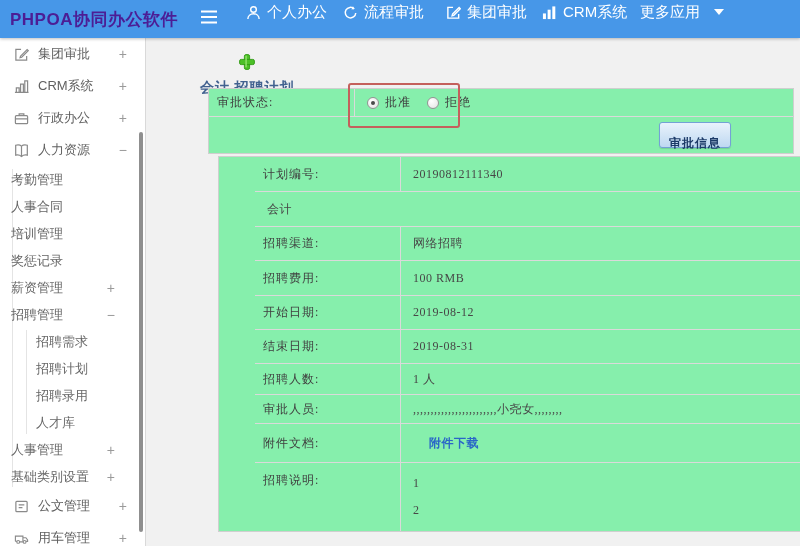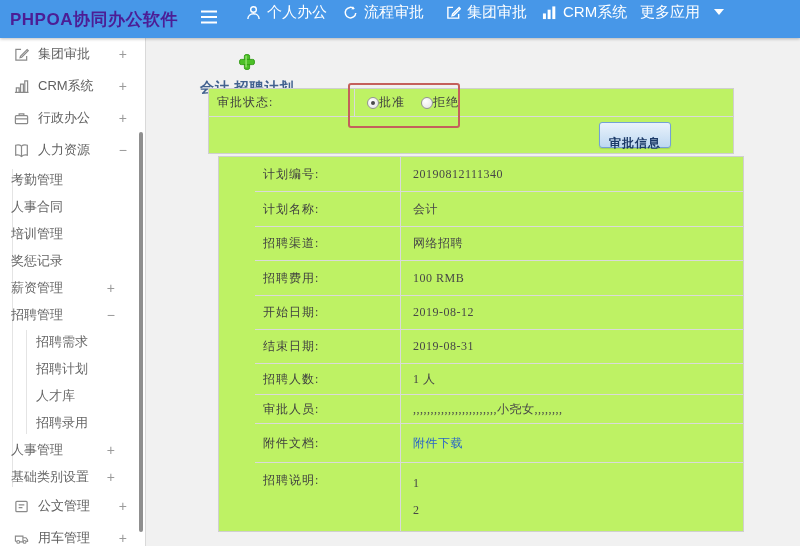--- a/index.html
+++ b/index.html
@@ -37,46 +37,46 @@
   .sb-sub { position:relative; height:27px; display:flex; align-items:center; padding-left:11px; font-size:13px; color:#666; cursor:pointer; }
   .sb-sub .sb-expand { right:30px; }
   .sb-subgroup { position:relative; }
   .sb-subgroup::before { content:''; position:absolute; left:26px; top:2px; bottom:2px; width:1px; background:#e4e4e4; }
   .sb-subsub { height:27px; display:flex; align-items:center; padding-left:36px; font-size:13px; color:#666; cursor:pointer; }
   .sb-scrollthumb { position:absolute; left:139px; top:94px; width:4px; height:400px; background:#8f8f8f; border-radius:2px; cursor:grab; }
   
   .content { position:absolute; left:146px; top:38px; width:654px; height:508px; background:#f1f1f1; }
   .title-row { position:absolute; left:54px; top:16px; display:flex; align-items:center; gap:9px;flex-direction:column; }
   .page-title { font-family:"Liberation Serif", serif; font-size:14px; font-weight:bold; color:#41618f; letter-spacing:1px; }
-  .tbl { position:absolute; background:#bef264; border:1px solid #cfcfcf; width:526px; font-family:"Liberation Serif", serif; }
+  .tbl { position:absolute; background:#86efac; border:1px solid #cfcfcf; width:586px; font-family:"Liberation Serif", serif; }
   .tbl .row { display:flex; border-bottom:1px solid #dadada; }
   .tbl .row:last-child { border-bottom:none; }
   .cell-label {
     width:146px; flex:none; border-right:1px solid #dadada;
     display:flex; align-items:center; padding-left:8px;
     font-size:12px; color:#3f3f3f; letter-spacing:1px;
   }
   .cell-value { flex:1; display:flex; align-items:center; padding-left:12px; font-size:12px; color:#474747; letter-spacing:.5px; }
   .tbl1 { left:62px; top:50px; }
   .tbl1 .row1 { height:28px; }
   .tbl1 .row2 { height:36px; display:flex; align-items:center; justify-content:flex-end; padding-right:62px; }
   .tbl2 { left:72px; top:118px;padding-left:36px; }
   .radio-group { display:flex; align-items:center; gap:16px; }
-  .radio-opt { display:flex; align-items:center; cursor:pointer; }
+  .radio-opt { display:flex; align-items:center; gap:6px; cursor:pointer; }
   .radio { width:12px; height:12px; border-radius:50%; border:1px solid #949494; background:radial-gradient(circle at 35% 30%, #ffffff, #e2e2e2); position:relative; flex:none; }
   .radio.checked::after { content:''; position:absolute; left:3px; top:3px; width:4px; height:4px; border-radius:50%; background:#4a4a4a; }
   .radio-label { font-size:12px; color:#3f3f3f; letter-spacing:1px; }
   .red-box { position:absolute; left:202px; top:45px; width:112px; height:45px; border:2px solid #c4605c; border-radius:3px; z-index:6; pointer-events:none; }
   .approve-btn {
     height:22px; padding:12px 9px; font-family:"Liberation Serif", serif; font-size:12px; font-weight:bold;
     color:#1c3a68; letter-spacing:1px; cursor:pointer;
     background:linear-gradient(#e9f2fc, #bed8f1); border:1px solid #74a1d6; border-radius:3px;
     box-shadow:0 1px 1px rgba(0,0,0,.12);
   }
-  .link { color:#2a66c8; font-weight:normal; cursor:pointer; text-decoration:none; }
+  .link { color:#2a66c8; font-weight:bold; cursor:pointer; text-decoration:none;margin-left:16px; }
   .multiline { flex-direction:column; align-items:flex-start !important; justify-content:center; gap:12px; }
   .vtop { align-items:flex-start !important; padding-top:9px; }
 </style>
 </head>
 <body>
 
 <div class="topbar">
   <div class="logo">PHPOA协同办公软件</div>
   <div class="nav-burger">
     <span>
@@ -199,24 +199,24 @@
       <span class="sb-expand">−</span>
     </div>
     <div class="sb-subgroup">
       <div class="sb-subsub">
         <span>招聘需求</span>
       </div>
       <div class="sb-subsub">
         <span>招聘计划</span>
       </div>
       <div class="sb-subsub">
+        <span>招聘录用</span>
+      </div>
+      <div class="sb-subsub">
         <span>人才库</span>
-      </div>
-      <div class="sb-subsub">
-        <span>招聘录用</span>
       </div>
     </div>
     <div class="sb-sub">
       <span>人事管理</span>
       <span class="sb-expand">+</span>
     </div>
     <div class="sb-sub">
       <span>基础类别设置</span>
       <span class="sb-expand">+</span>
     </div>
@@ -284,21 +284,20 @@
   </div>
 
   <div class="red-box"></div>
 
   <div class="tbl tbl2">
     <div class="row" style="height:35px">
       <div class="cell-label">计划编号:</div>
       <div class="cell-value">20190812111340</div>
     </div>
     <div class="row" style="height:35px">
-      <div class="cell-label">计划名称:</div>
       <div class="cell-value">会计</div>
     </div>
     <div class="row" style="height:34px">
       <div class="cell-label">招聘渠道:</div>
       <div class="cell-value">网络招聘</div>
     </div>
     <div class="row" style="height:35px">
       <div class="cell-label">招聘费用:</div>
       <div class="cell-value">100 RMB</div>
     </div>

